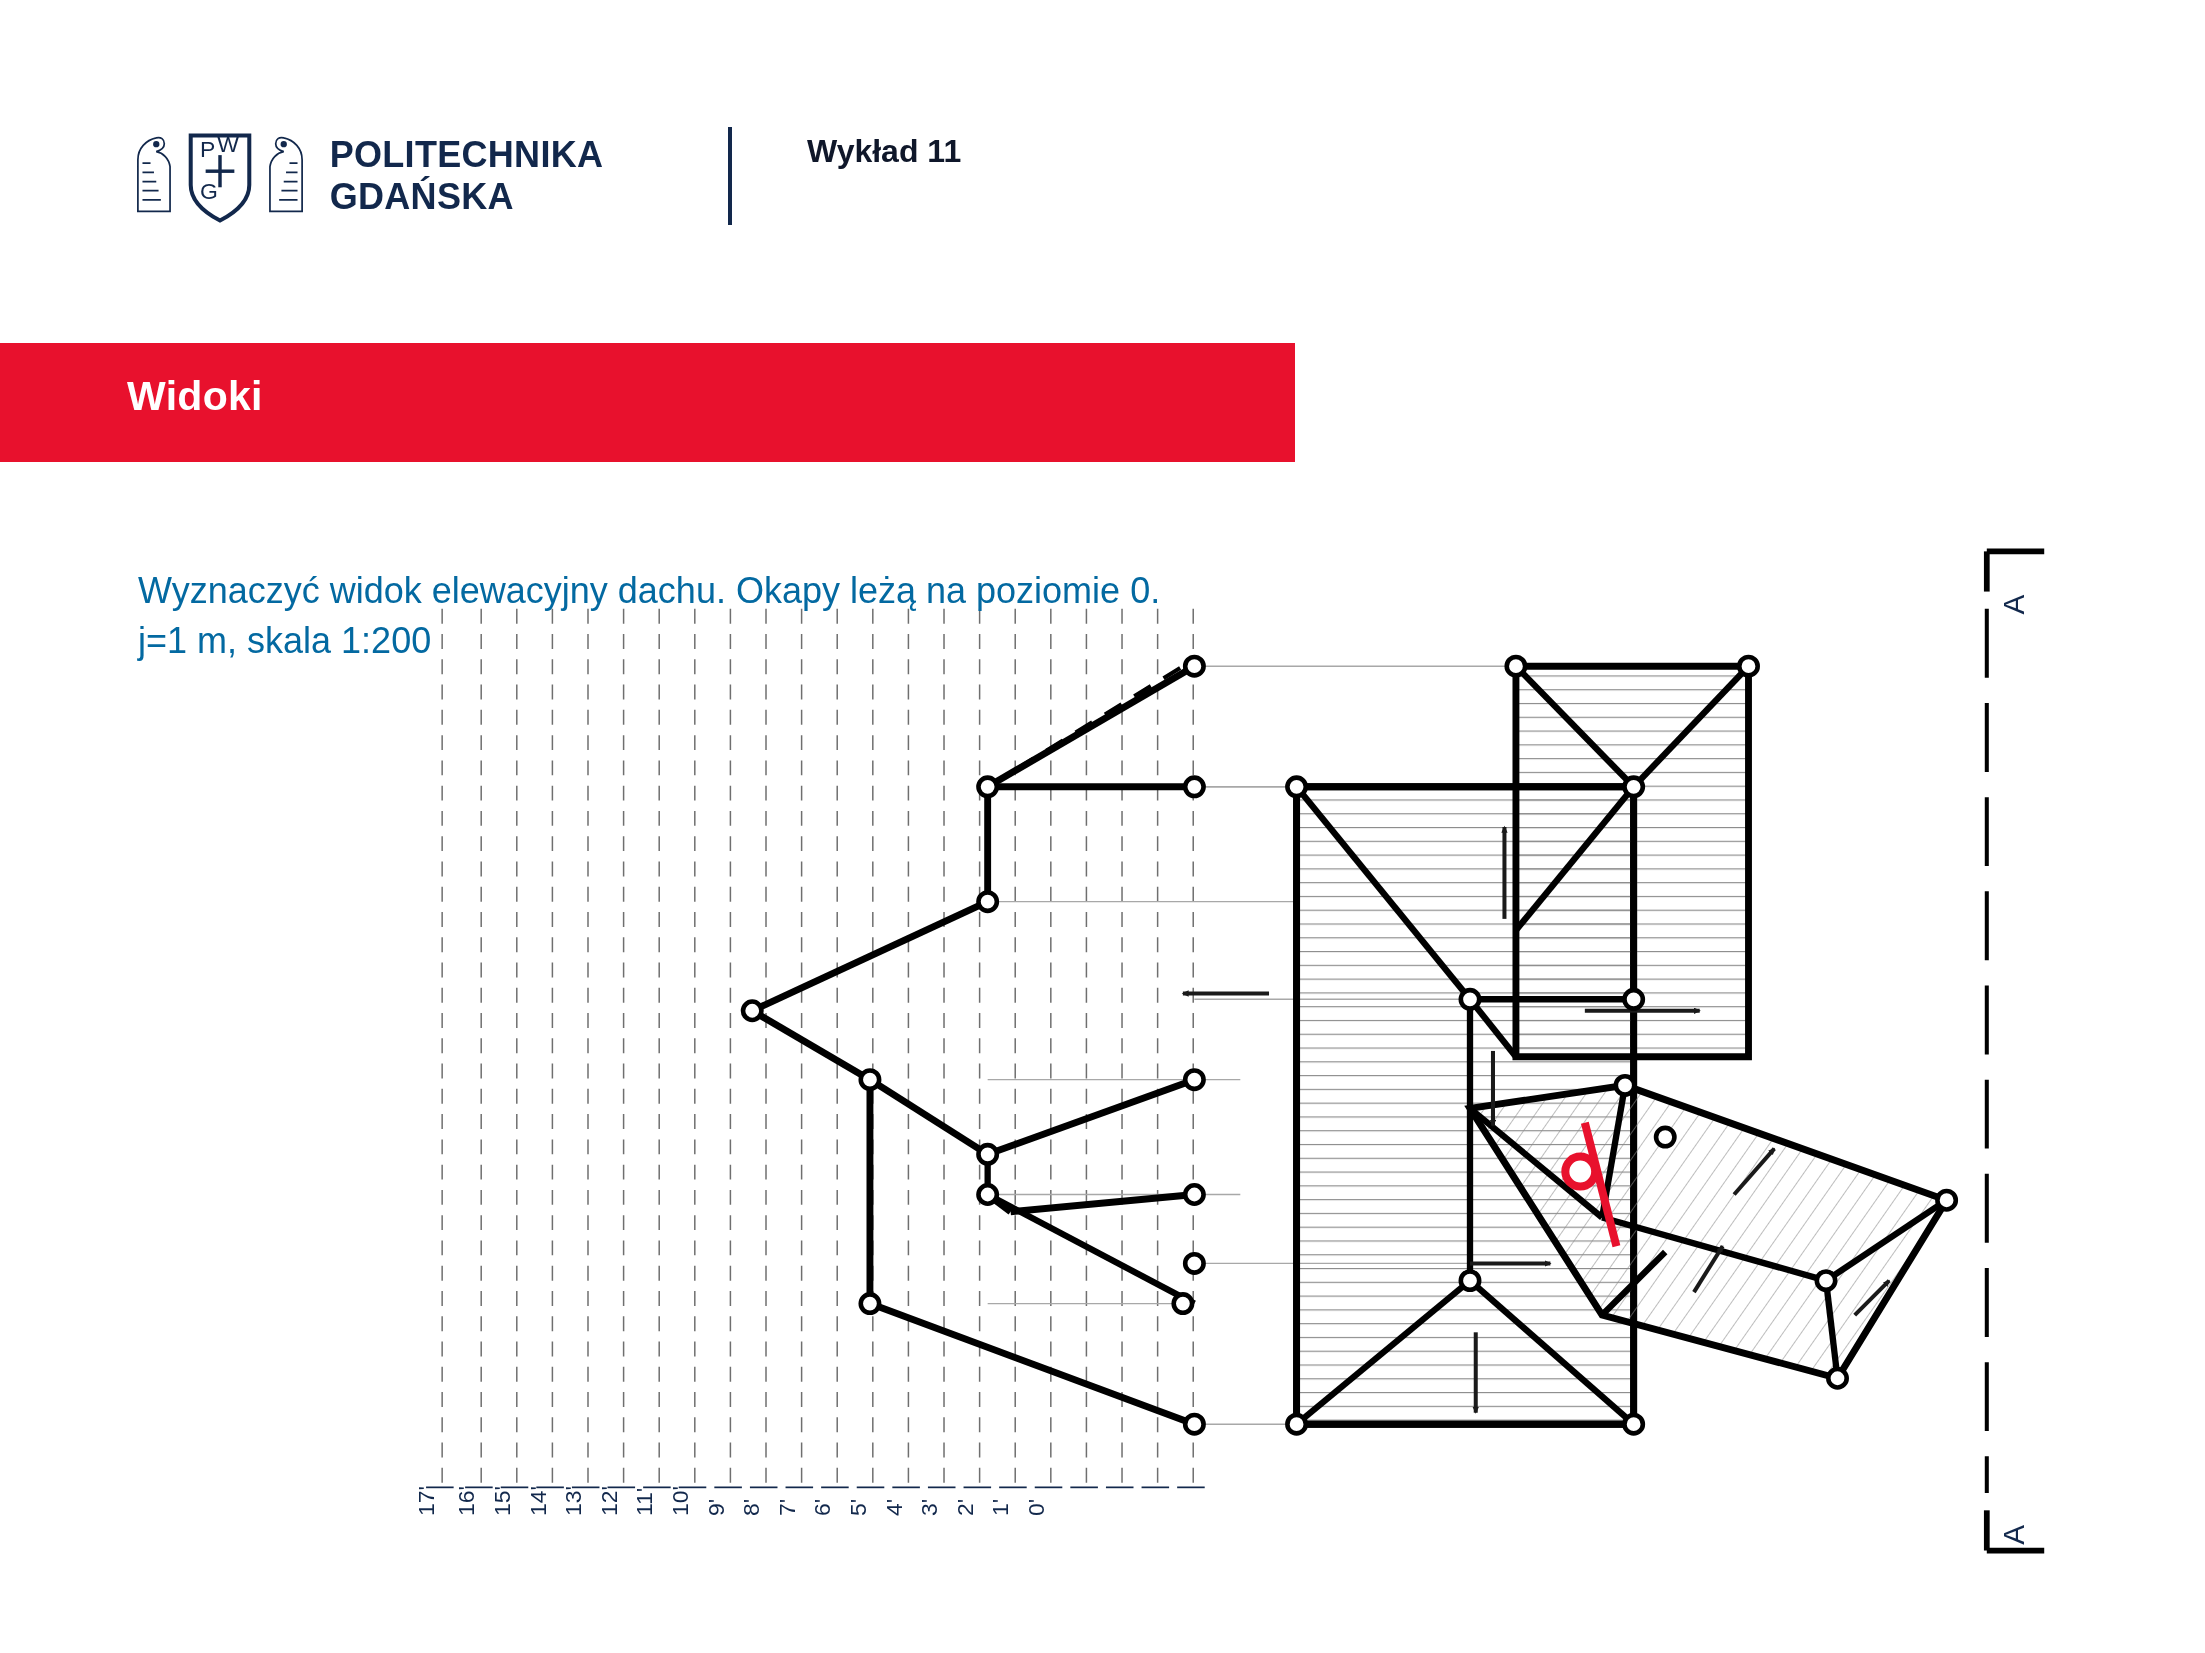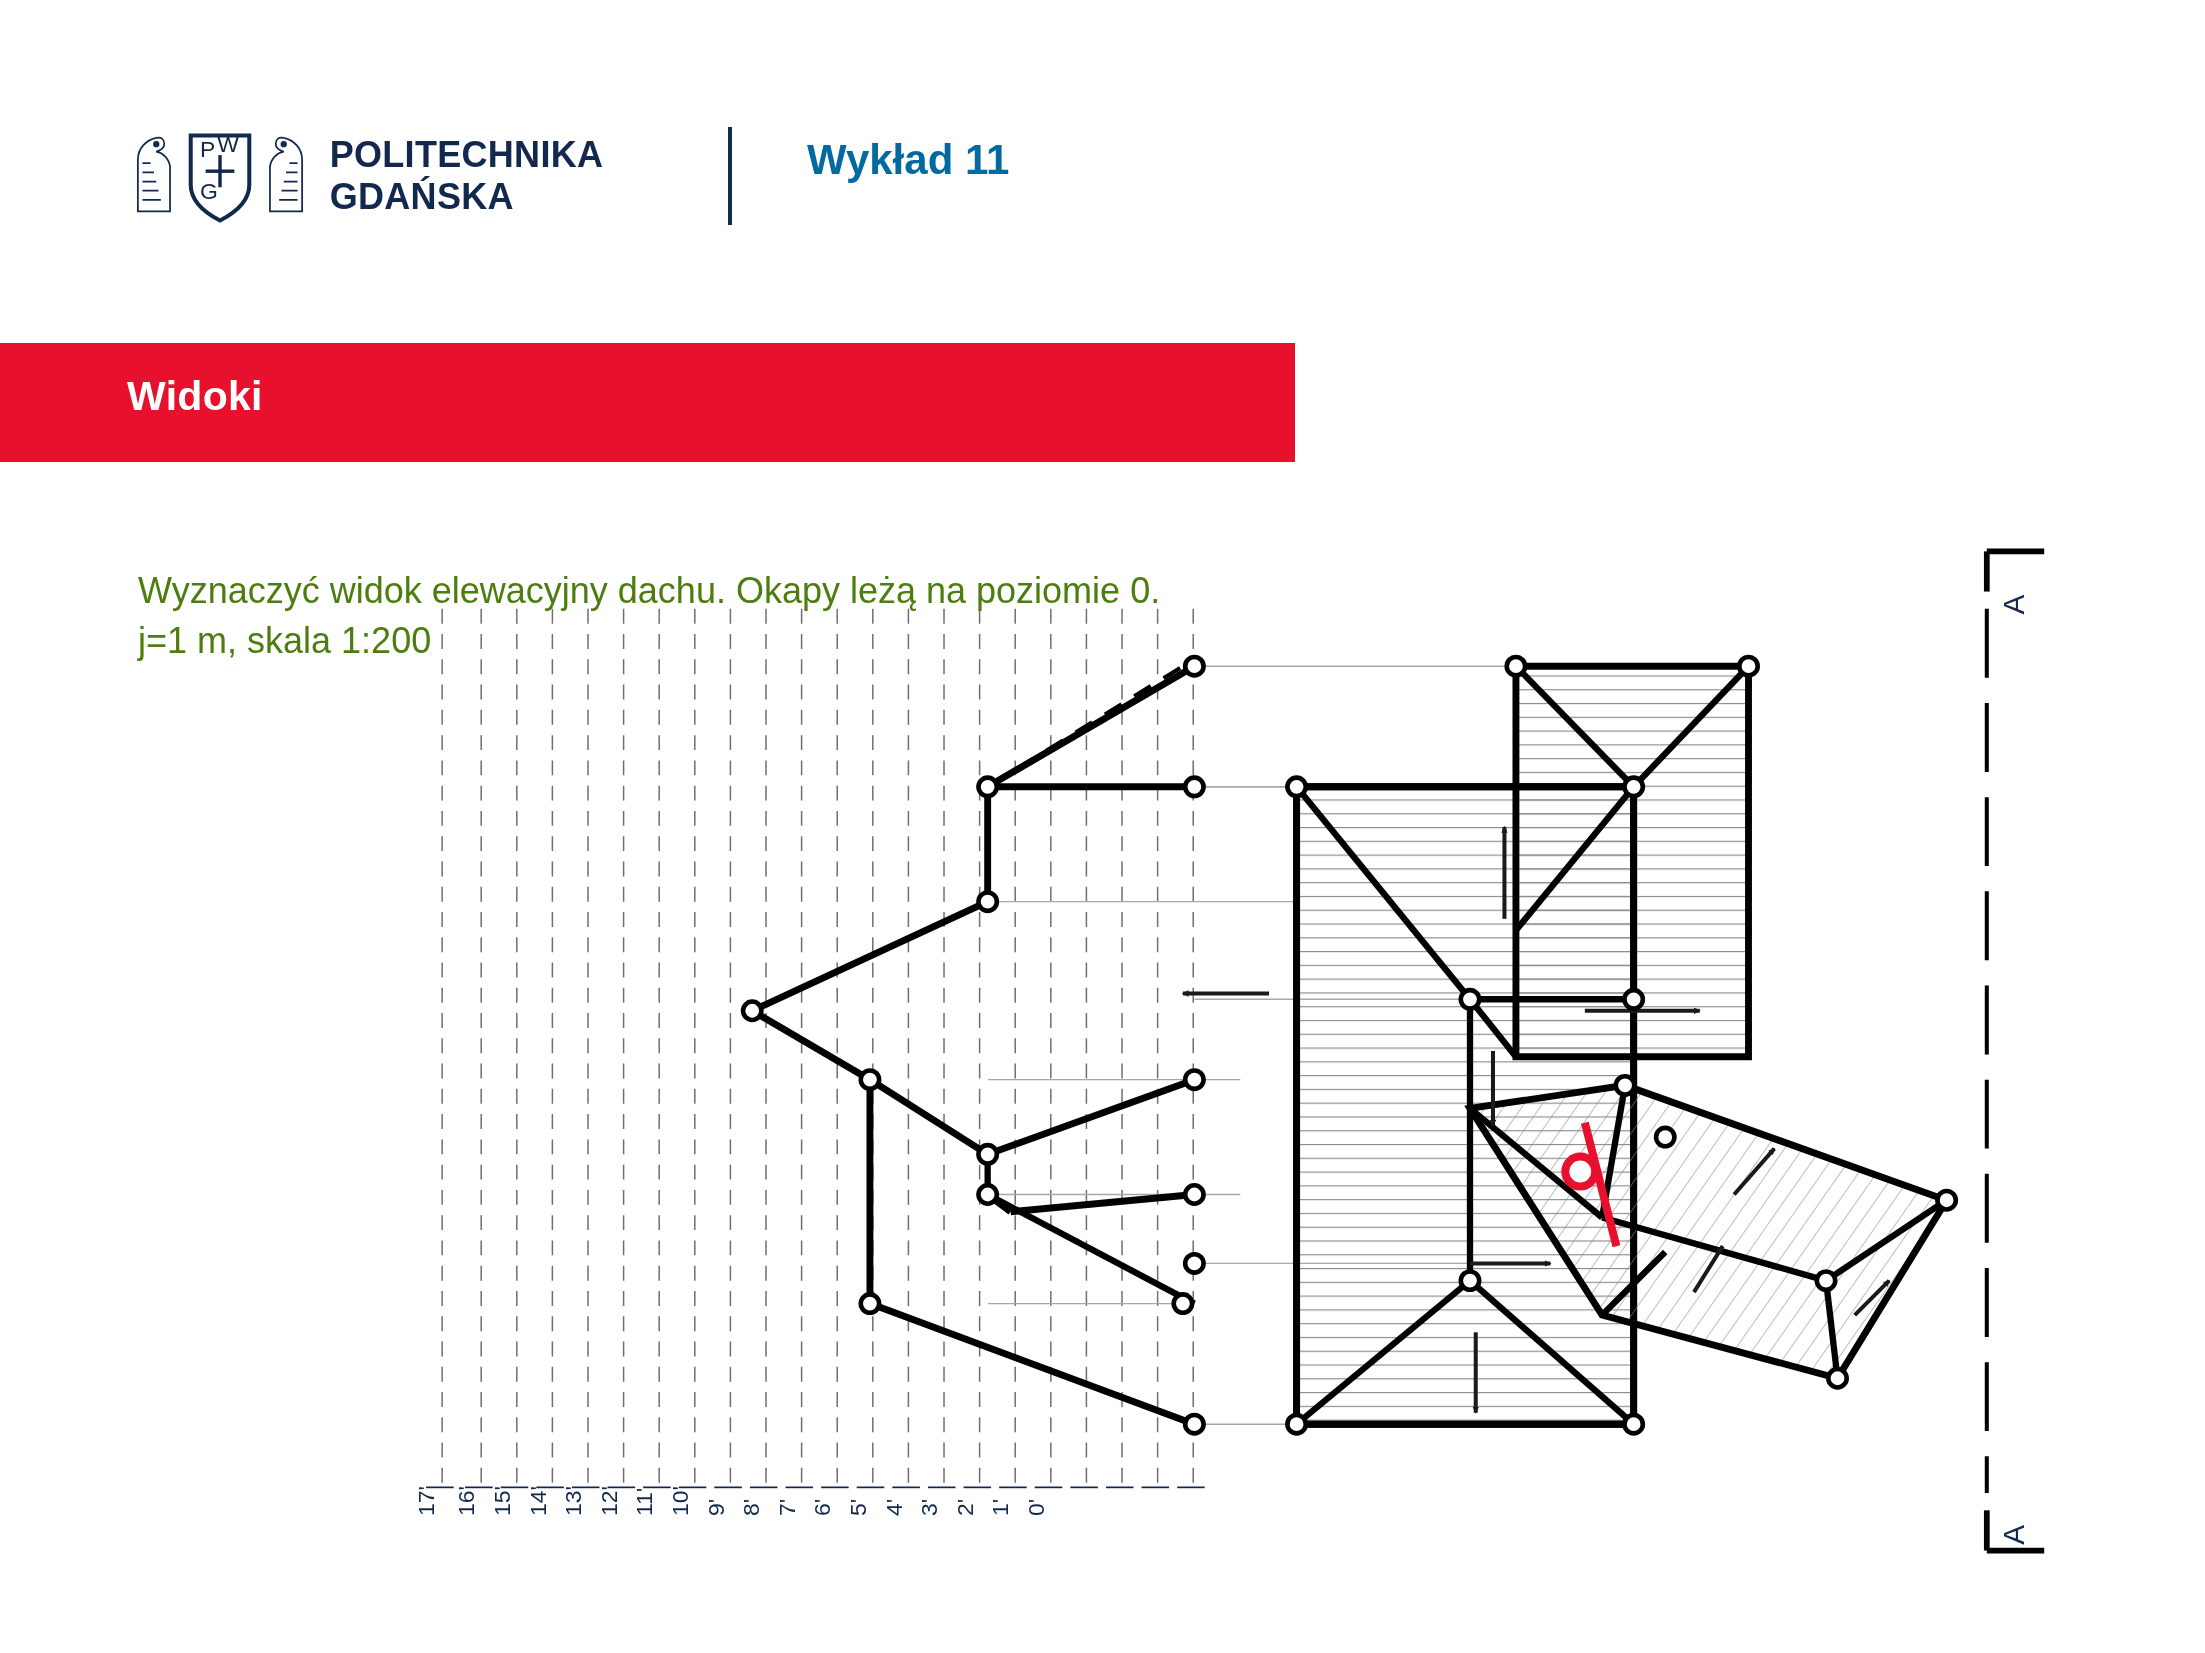--- a/index.html
+++ b/index.html
@@ -50,23 +50,23 @@
     top: 127px;
     width: 4px;
     height: 98px;
     background: #12284c;
   }
   #lecture-block {
     position: absolute;
     left: 807px;
     top: 127px;
     font-weight: bold;
-    font-size: 42px;
+    font-size: 32px;
     line-height: 1.55;
-    color: #0369a1;
+    color: #0f172a;
   }
 
   
   #red-band {
     position: absolute;
     left: 0;
     top: 343px;
     width: 1295px;
     height: 119px;
     background: #e8112d;
@@ -81,21 +81,21 @@
     letter-spacing: 0.3px;
   }
 
   
   #task-text {
     position: absolute;
     left: 138px;
     top: 566px;
     font-size: 36px;
     line-height: 1.38;
-    color: #4d7c0f;
+    color: #0369a1;
     white-space: pre-line;
     z-index: 5;
   }
 
   
   #drawing {
     position: absolute;
     left: 0;
     top: 0;
     width: 2205px;

